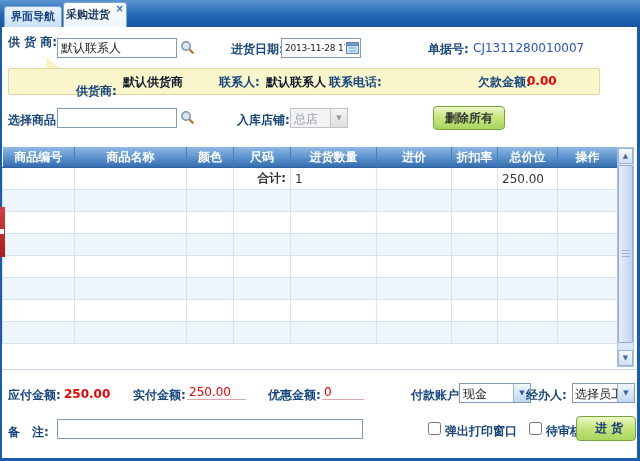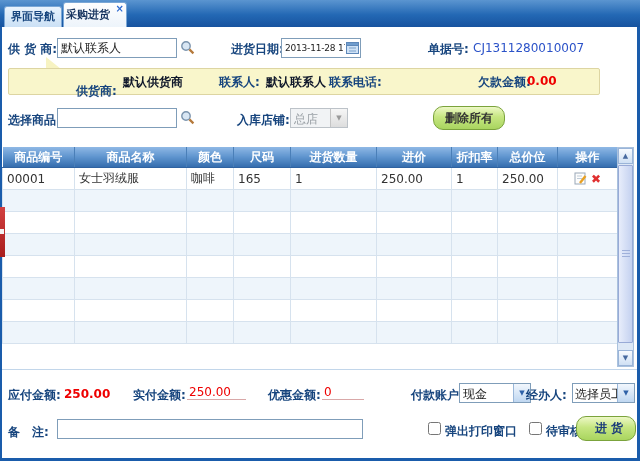--- a/index.html
+++ b/index.html
@@ -26,21 +26,21 @@
   .tb{border:1px solid #7f9db9;height:20px;box-sizing:border-box;background:#fff;
       font:12px "DejaVu Sans","Liberation Sans",sans-serif;color:#222;padding:1px 3px;}
   .sel{height:20px;box-sizing:border-box;border:1px solid #7f9db9;background:#fff;
        display:flex;align-items:stretch;}
   .sel .txt{flex:1;padding:2px 0 0 3px;font-size:12px;color:#222;white-space:nowrap;overflow:hidden;}
   .sel .arr{width:16px;display:flex;align-items:center;justify-content:center;font-size:7px;
             color:#2f62a8;background:linear-gradient(#f2f7fd,#bfd7f1);border-left:1px solid #9ab7d9;}
   .sel.disabled{background:#f1f3f5;border-color:#bcc2c8;}
   .sel.disabled .txt{color:#9aa0a6;}
   .sel.disabled .arr{color:#9a9a9a;background:linear-gradient(#f6f6f6,#dddddd);border-left-color:#c4c4c4;}
-  .btn-green{border:1px solid #7ba33c;border-radius:10px;text-align:center;cursor:pointer;
+  .btn-green{border:1px solid #7ba33c;border-radius:4px;text-align:center;cursor:pointer;
              background:linear-gradient(#edf8c6,#c6e681 45%,#a9d55f);
              color:#23470f;font-weight:bold;font-size:12px;box-sizing:border-box;}
   
   .balloon{background:#f9f6cb;border:1px solid #ddd5a2;border-radius:2px;}
   .tail{width:0;height:0;border-bottom:12px solid #f7f3c2;border-right:15px solid transparent;}
   .bval{color:#0f172a;font-weight:bold;white-space:nowrap;}
   .red{color:#ee0000;}
   .bold{font-weight:bold;}
   
   #grid{border-collapse:collapse;table-layout:fixed;width:615px;background:#fff;}
@@ -85,21 +85,21 @@
       <span>采购进货</span>
       <span class="abs tab-close">×</span>
     </div>
   </div>
 
   <div class="abs content-bg"></div>
   <div class="abs frame-l"></div>
   <div class="abs frame-r"></div>
   <div class="abs frame-b"></div>
 
-  <span class="abs lbl" style="left:8px;top:41px;text-align:center;">供 货 商:</span>
+  <span class="abs lbl" style="left:8px;top:34px;text-align:center;">供 货 商:</span>
   <input class="abs tb" style="left: 57px; top: 38px; width: 120px;" value="默认联系人">
   <svg class="abs" style="left:180px;top:40px;" width="15" height="15" viewBox="0 0 15 15">
     <circle cx="6" cy="6" r="4.2" fill="#d8e6f3" stroke="#7a93ad" stroke-width="1.4"></circle>
     <line x1="9.4" y1="9.4" x2="13.4" y2="13.4" stroke="#b5793a" stroke-width="2.2"></line>
   </svg>
   <span class="abs lbl" style="left:231px;top:41px;">进货日期:</span>
   <input class="abs tb" style="left: 281px; top: 38px; width: 80px; font-size: 9px; letter-spacing: -0.2px; padding-right: 15px;" value="2013-11-28 17:10">
   <svg class="abs" style="left:346px;top:41px;" width="13" height="13" viewBox="0 0 13 13">
     <rect x="0.5" y="1.5" width="12" height="11" fill="#cfe2f6" stroke="#5d87b8"></rect>
     <rect x="0.5" y="1.5" width="12" height="3" fill="#6f9ccd" stroke="#5d87b8"></rect>
@@ -154,37 +154,29 @@
         <th>尺码</th>
         <th>进货数量</th>
         <th>进价</th>
         <th>折扣率</th>
         <th>总价位</th>
         <th>操作</th>
       </tr>
     </thead>
     <tbody>
       <tr>
-        <td>00001</td>
-        <td>女士羽绒服</td>
-        <td>咖啡</td>
-        <td>165</td>
+        <td></td>
+        <td></td>
+        <td></td>
+        <td class="navy bold" style="text-align:right;">合计:</td>
         <td class="olive">1</td>
-        <td>250.00</td>
-        <td class="blue">1</td>
+        <td></td>
+        <td></td>
         <td class="red">250.00</td>
-        <td class="icell">
-          <svg width="13" height="13" viewBox="0 0 13 13" style="vertical-align:-2px;">
-            <rect x="1" y="1" width="10" height="11" fill="#fdfdfd" stroke="#9aa8b8"></rect>
-            <line x1="3" y1="4" x2="8" y2="4" stroke="#c0ccd8" stroke-width="1"></line>
-            <line x1="3" y1="6.5" x2="8" y2="6.5" stroke="#c0ccd8" stroke-width="1"></line>
-            <line x1="11.5" y1="4" x2="6" y2="11" stroke="#e8a023" stroke-width="2.4"></line>
-          </svg>
-          <span class="del-glyph">✖</span>
-        </td>
+        <td></td>
       </tr>
     <tr class="alt">
           <td></td>
           <td></td>
           <td></td>
           <td></td>
           <td></td>
           <td></td>
           <td></td>
           <td></td>

